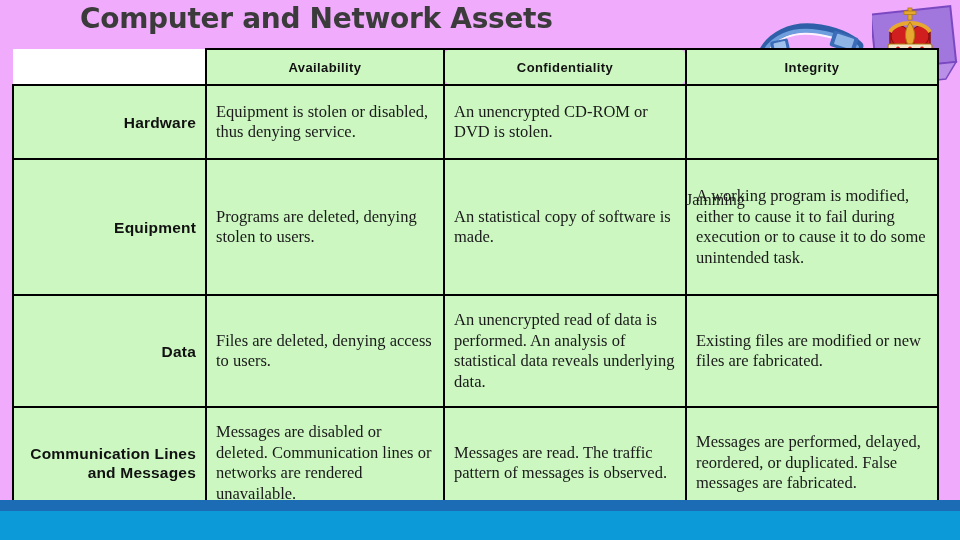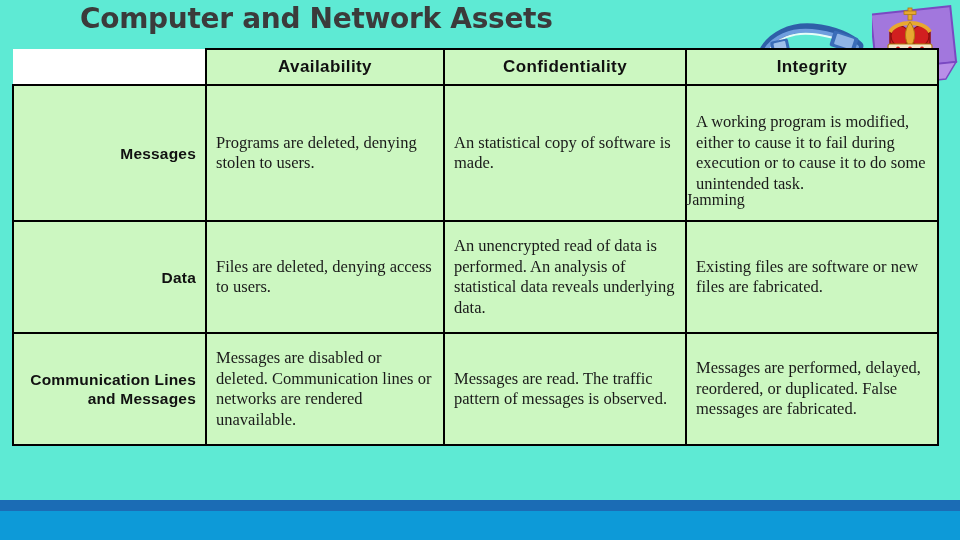--- a/index.html
+++ b/index.html
@@ -13,21 +13,21 @@
     font-family: "Liberation Sans", sans-serif;
     overflow: hidden;
     position: relative;
   }
 
   #slide {
     position: absolute;
     left: 0; top: 0;
     width: 960px;
     height: 540px;
-    background: #5eead4;
+    background: #f0abfc;
     overflow: hidden;
   }
 
   
   #slide-title {
     position: absolute;
     left: 80px;
     top: 2px;
     width: 700px;
     height: 34px;
@@ -75,21 +75,21 @@
   #assets-table .corner-cell {
     background: #ffffff;
     border-left: none;
     border-top: none;
     border-right: none;
     border-bottom: none;
     width: 192px;
   }
   #assets-table thead th.col-head {
     font-family: "Liberation Sans", sans-serif;
-    font-size: 17px;
+    font-size: 13px;
     font-weight: bold;
     color: #111111;
     text-align: center;
     height: 34px;
     letter-spacing: 0.4px;
   }
   #assets-table td.row-head {
     font-family: "Liberation Sans", sans-serif;
     font-size: 15.5px;
     font-weight: bold;
@@ -106,21 +106,21 @@
     color: #1a1a1a;
     text-align: left;
     padding: 0 6px 0 9px;
     line-height: 20.5px;
   }
   #assets-table td.body-cell.empty-cell {
     
   }
 
   .col-avail { width: 236px; }
-  .col-conf  { width: 240px; }
+  .col-conf  { width: 240px; border-radius: 8px; }
   .col-integ { width: 250px; margin-left: 40px; }
 
   .row-hardware td { height: 72px; }
   .row-software td { height: 134px; }
   .row-data td     { height: 110px; }
   .row-comm td     { height: 110px; }
 
   
   #jamming-label {
     position: absolute;
@@ -202,33 +202,39 @@
     <thead>
       <tr>
         <th class="corner-cell"></th>
         <th class="col-head col-avail">Availability</th>
         <th class="col-head col-conf">Confidentiality</th>
         <th class="col-head col-integ">Integrity</th>
       </tr>
     </thead>
     <tbody>
 
+      <tr class="row-hardware">
+        <td class="row-head">Hardware</td>
+        <td class="body-cell">Equipment is stolen or disabled, thus denying service.</td>
+        <td class="body-cell">An unencrypted CD-ROM or DVD is stolen.</td>
+        <td class="body-cell empty-cell"></td>
+      </tr>
 
       <tr class="row-software">
-        <td class="row-head">Messages</td>
+        <td class="row-head">Equipment</td>
         <td class="body-cell">Programs are deleted, denying stolen to users.</td>
         <td class="body-cell">An statistical copy of software is made.</td>
         <td class="body-cell">A working program is modified, either to cause it to fail during execution or to cause it to do some unintended task.</td>
       </tr>
 
       <tr class="row-data">
         <td class="row-head">Data</td>
         <td class="body-cell">Files are deleted, denying access to users.</td>
         <td class="body-cell">An unencrypted read of data is performed. An analysis of statistical data reveals underlying data.</td>
-        <td class="body-cell">Existing files are software or new files are fabricated.</td>
+        <td class="body-cell">Existing files are modified or new files are fabricated.</td>
       </tr>
 
       <tr class="row-comm">
         <td class="row-head">Communication Lines and Messages</td>
         <td class="body-cell">Messages are disabled or deleted. Communication lines or networks are rendered unavailable.</td>
         <td class="body-cell">Messages are read. The traffic pattern of messages is observed.</td>
         <td class="body-cell">Messages are performed, delayed, reordered, or duplicated. False messages are fabricated.</td>
       </tr>
 
     </tbody>

